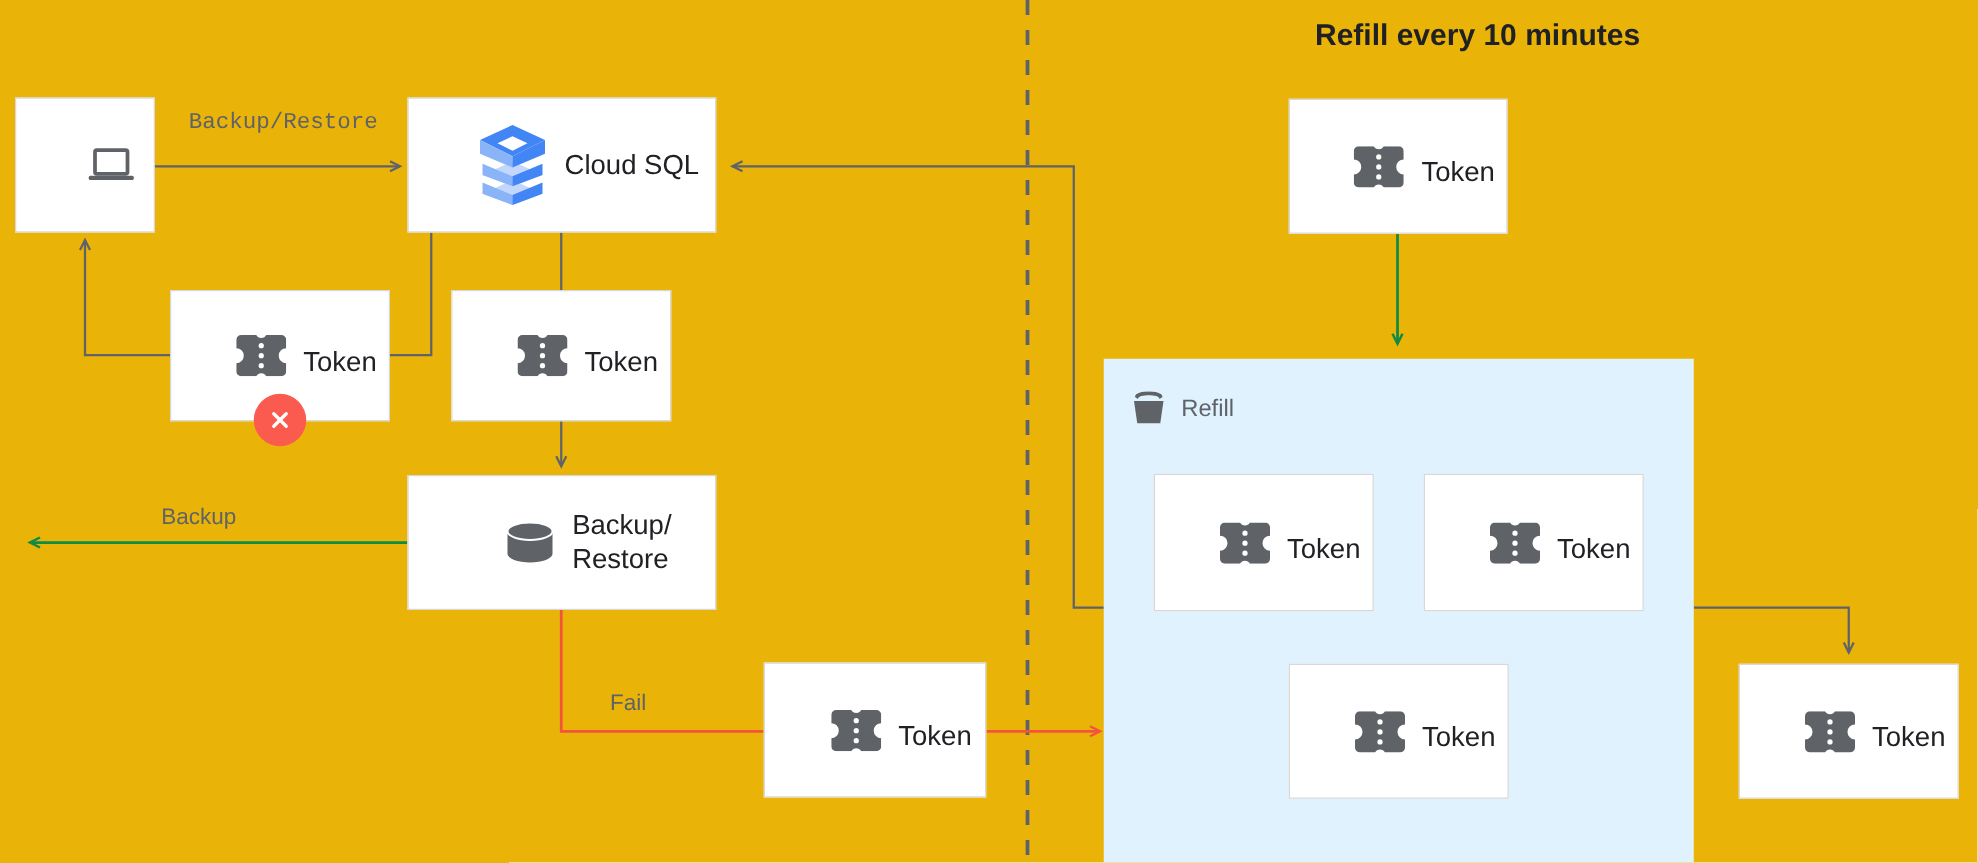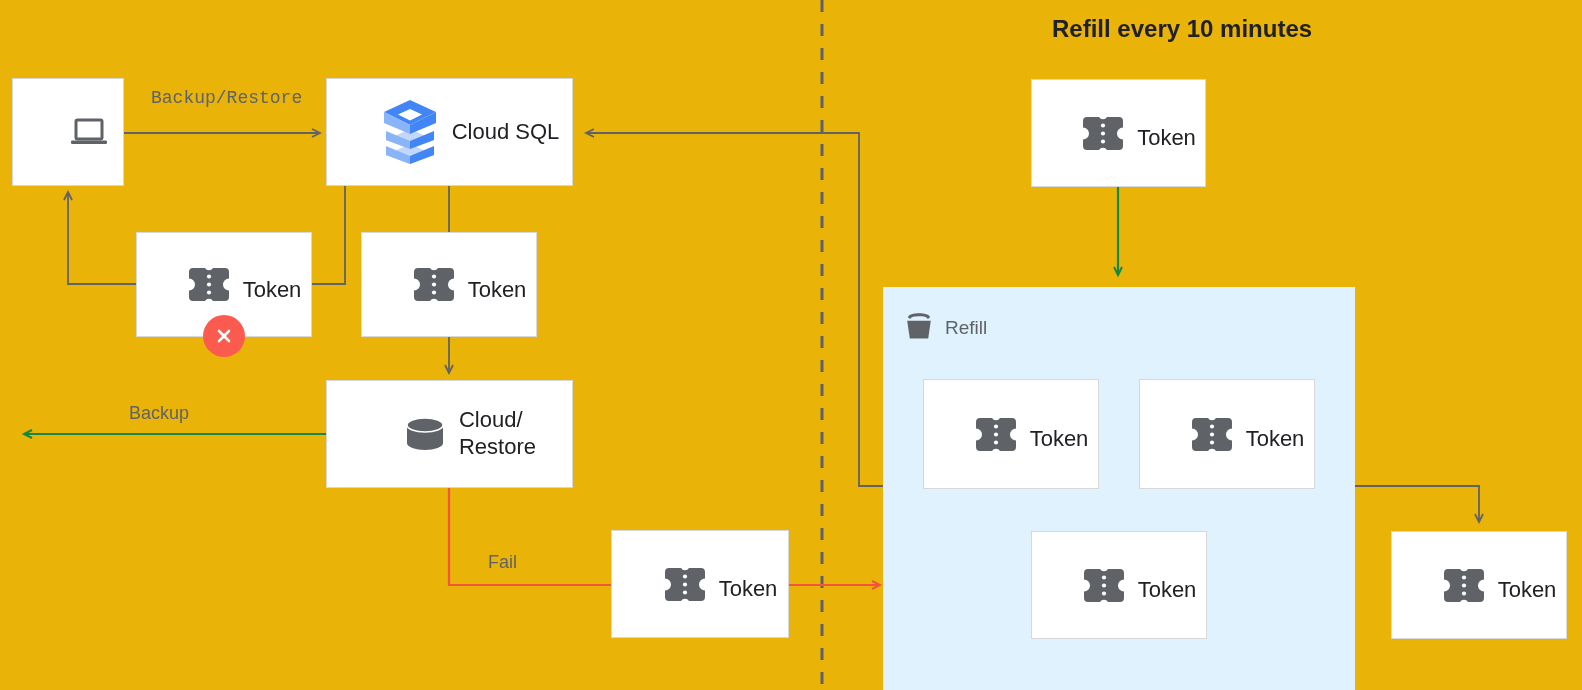--- a/index.html
+++ b/index.html
@@ -204,21 +204,21 @@
   </div>
 
   <div class="node-box" style="left:326px; top:380px; width:247px; height:108px;">
     <div class="node-inner">
       <span>
         <svg class="icon-svg" width="40" height="36" viewBox="0 0 40 36" aria-hidden="true">
           <path d="M2,9 a18,7 0 0 1 36,0 V27 a18,7 0 0 1 -36,0 Z" fill="#5f6368"></path>
           <ellipse cx="20" cy="9" rx="18" ry="7" fill="#5f6368" stroke="#ffffff" stroke-width="1.6"></ellipse>
         </svg>
       </span>
-      <span class="node-label">Cloud/
+      <span class="node-label">Backup/
 Restore</span>
     </div>
   </div>
 
   <div class="node-box" style="left:611px; top:530px; width:178px; height:108px;">
     <div class="node-inner">
       <span>
         <svg class="icon-svg" width="40" height="33" viewBox="0 0 40 33" aria-hidden="true">
           <path d="M4,0 H16 a4.6,4.6 0 0 0 8,0 H36 a4,4 0 0 1 4,4 V10.5 a6,6 0 0 0 0,12 V29 a4,4 0 0 1 -4,4 H24 a4.6,4.6 0 0 0 -8,0 H4 a4,4 0 0 1 -4,-4 V22.5 a6,6 0 0 0 0,-12 V4 a4,4 0 0 1 4,-4 Z" fill="#5f6368"></path>
           <circle cx="20" cy="8.5" r="2.1" fill="#ffffff"></circle>

